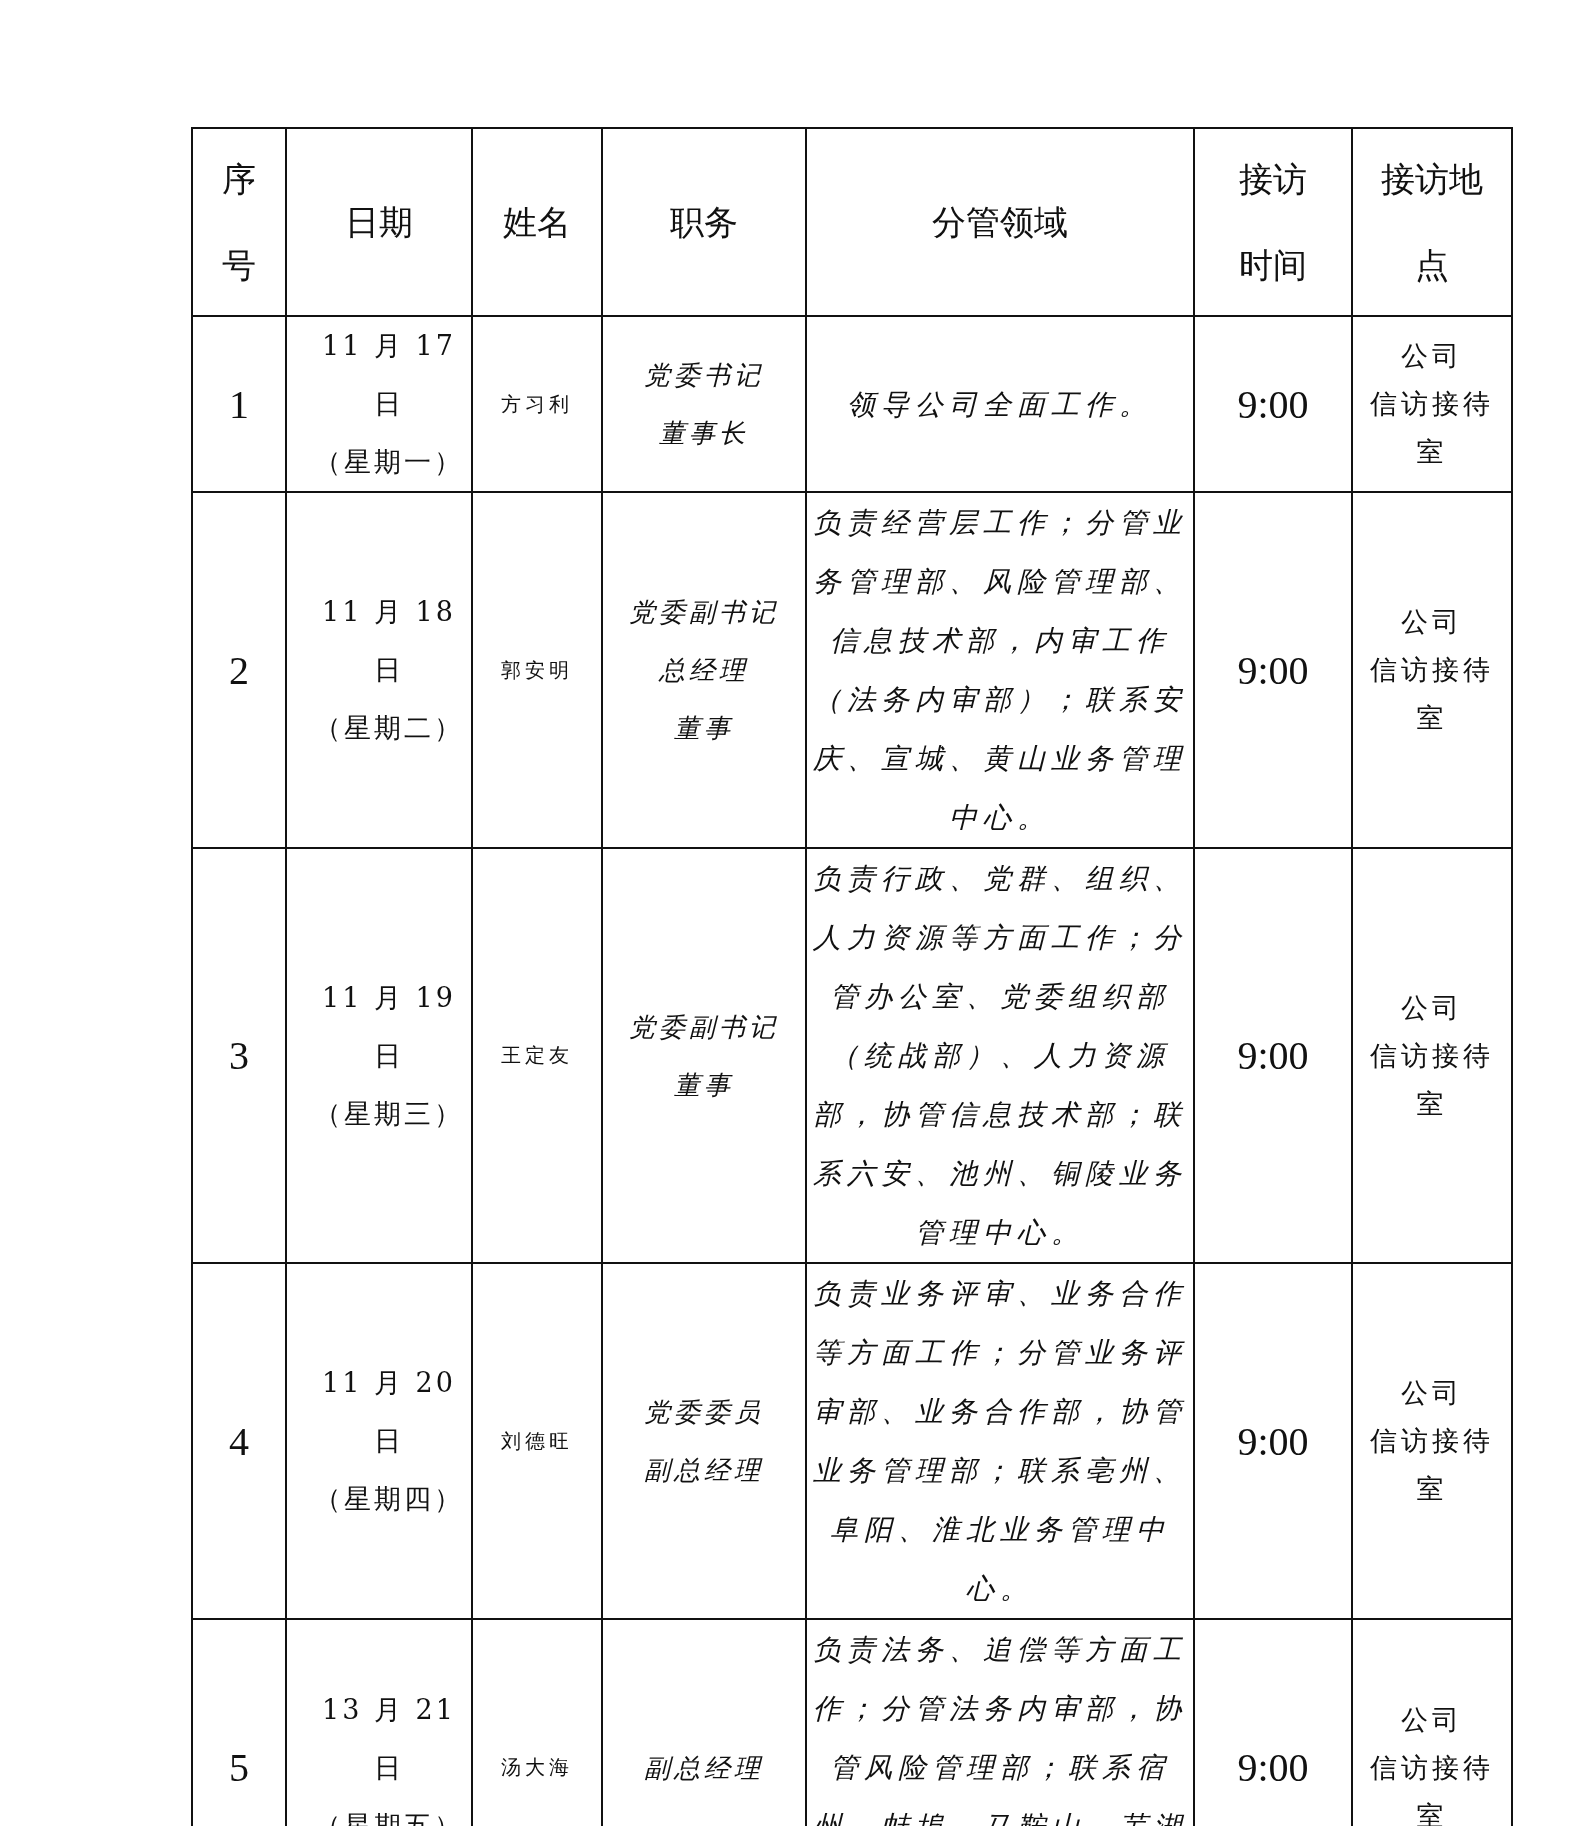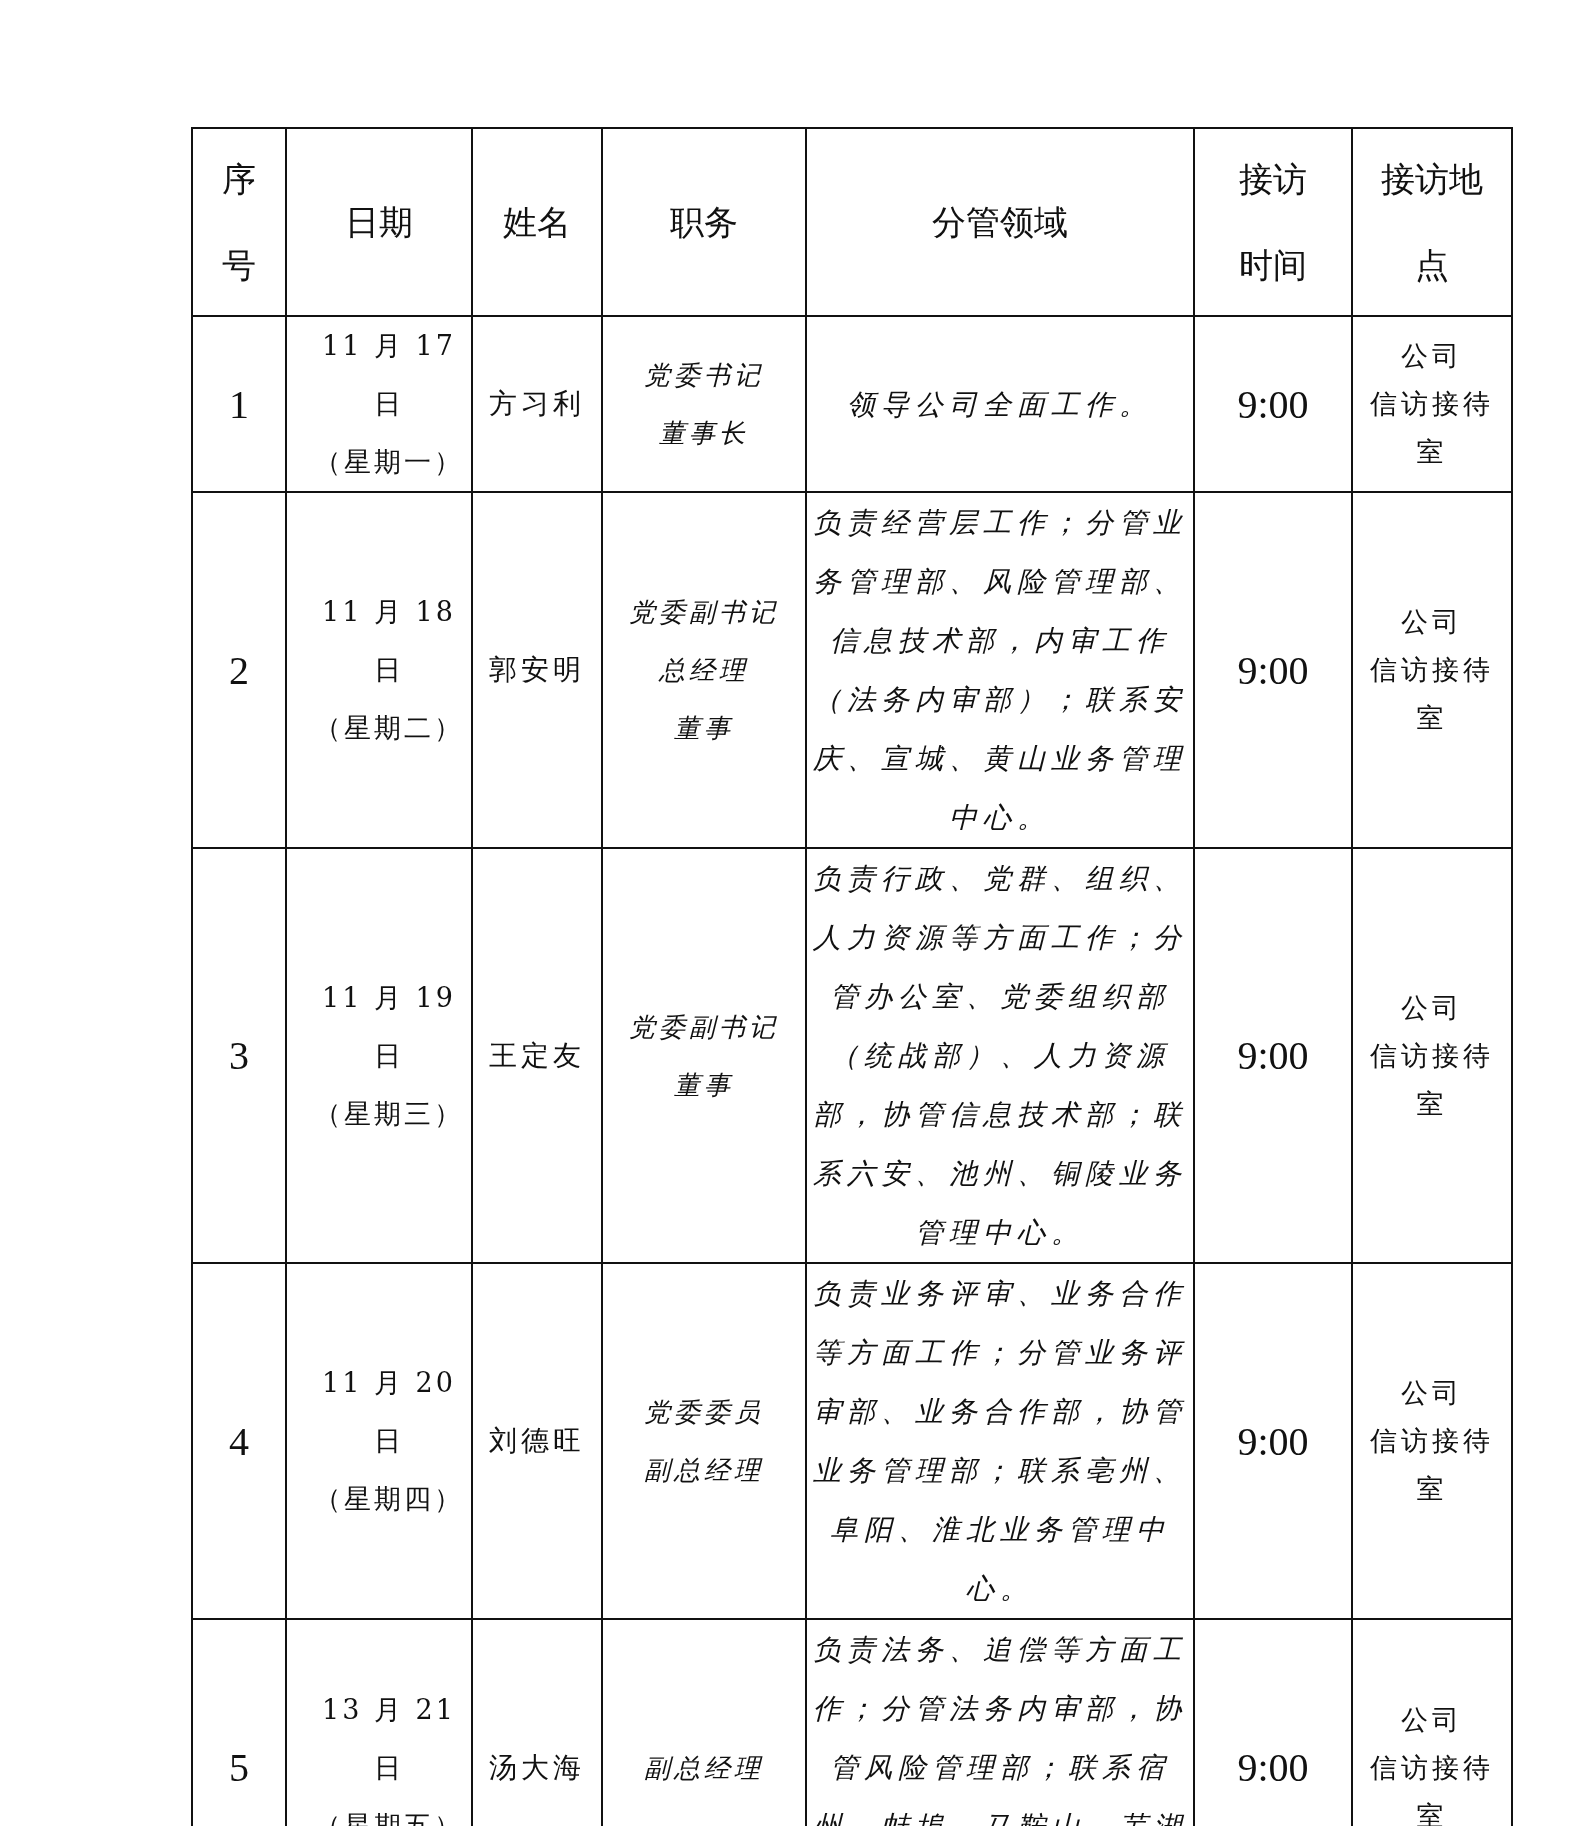--- a/index.html
+++ b/index.html
@@ -63,21 +63,21 @@
       font-family: "Liberation Serif", "DejaVu Serif", serif;
       font-size: 40px;
     }
     .date {
       font-size: 27px;
       line-height: 58px;
       letter-spacing: 3px;
     }
     .date .line { display: block; padding-left: 20px; }
     .name {
-      font-size: 28px;
+      font-size: 20px;
       letter-spacing: 4px;
     }
     .title {
       font-size: 26px;
       line-height: 58px;
       letter-spacing: 4px;
       font-style: italic;
     }
     .title .line { display: block; }
     td.area {

